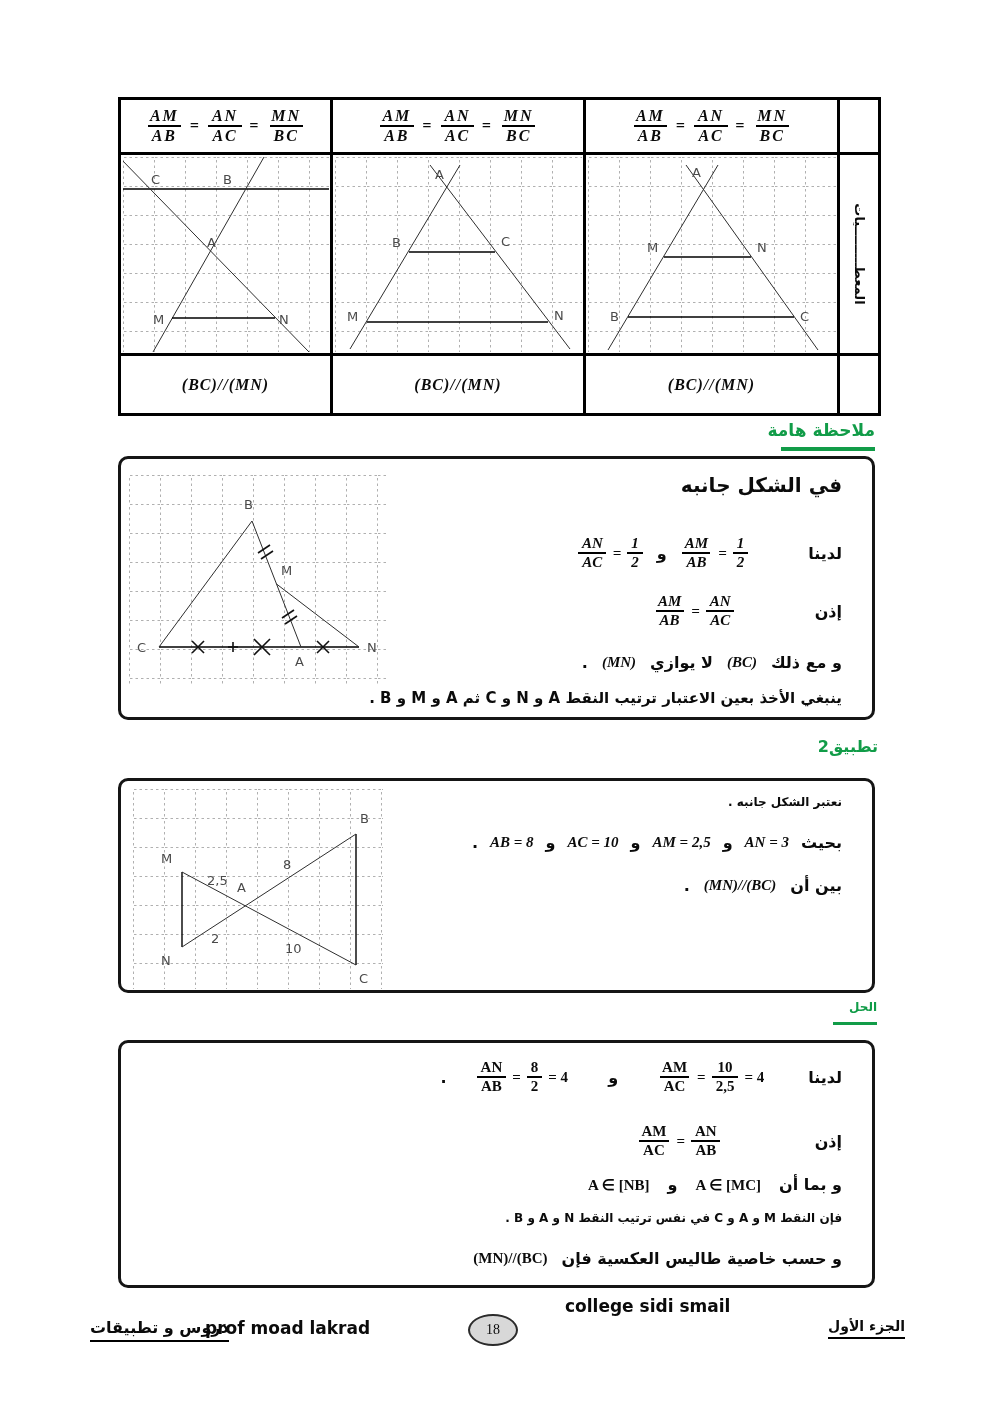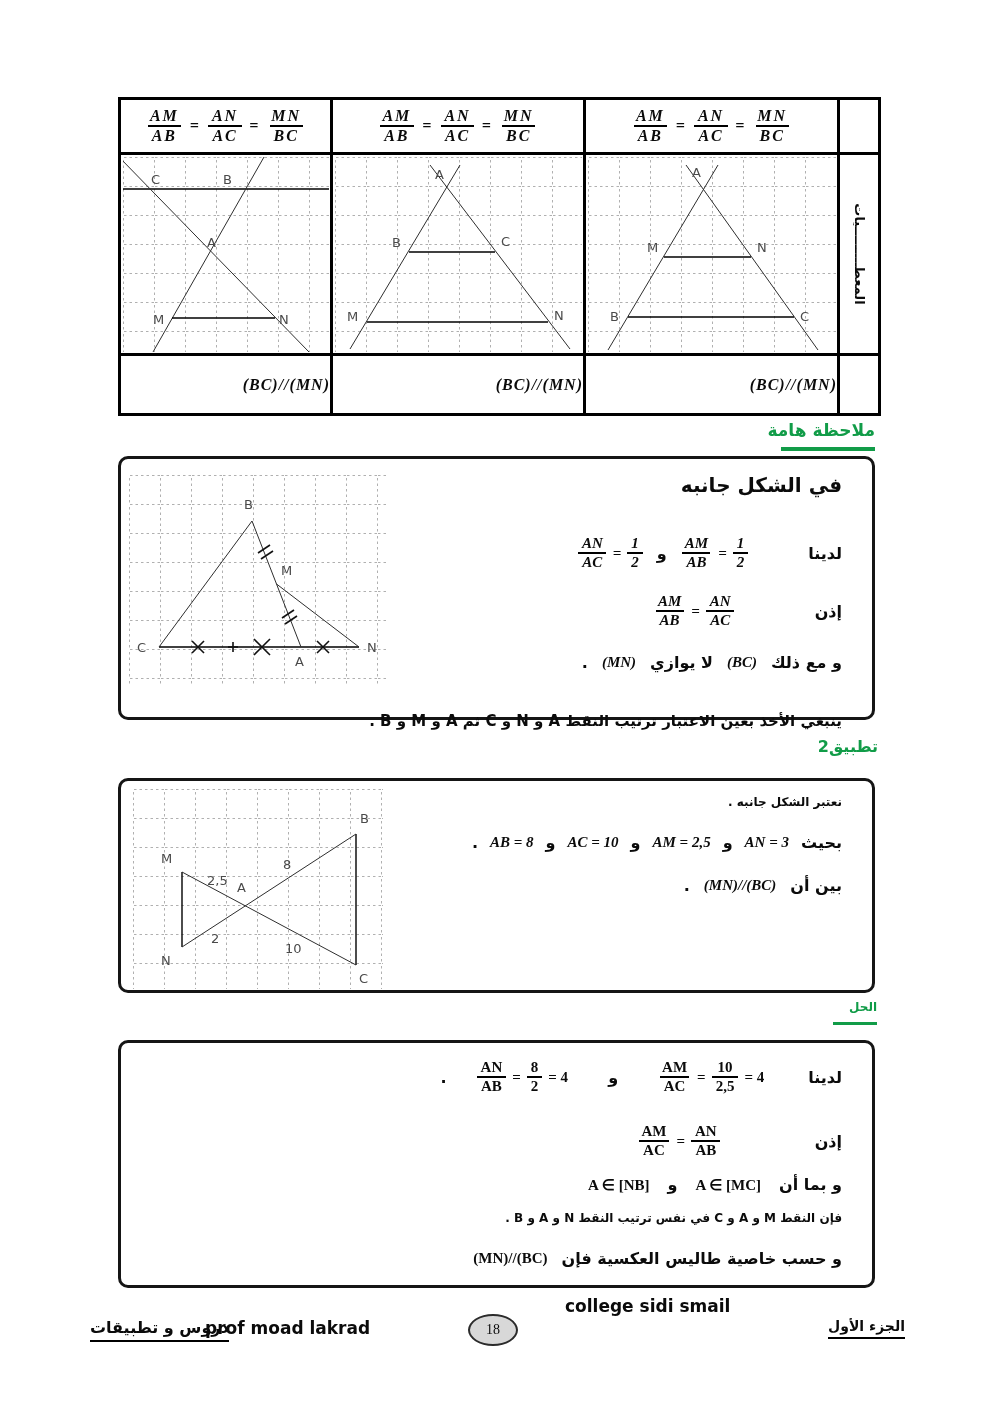--- a/index.html
+++ b/index.html
@@ -7,21 +7,21 @@
   .page{position:relative;width:992px;height:1403px;background:#fff;overflow:hidden;
         font-family:"DejaVu Sans",sans-serif;color:var(--ink);}
 
   
   .tbl{position:absolute;left:118px;top:97px;width:763px;box-sizing:border-box;
        display:grid;grid-template-columns:212px 253px 254px 38px;grid-template-rows:55px 201px 57px;
        border:3px solid #000;}
   .tbl>div{box-sizing:border-box;border-right:3px solid #000;border-bottom:3px solid #000;
            position:relative;overflow:hidden;display:flex;align-items:center;justify-content:center;}
   .tbl>div:nth-child(4n){border-right:none;}
-  .tbl>div:nth-child(n+9){border-bottom:none;justify-content:flex-end;}
+  .tbl>div:nth-child(n+9){border-bottom:none;}
 
   .m{font-family:"Liberation Serif",serif;font-weight:bold;}
   .mi{font-style:italic;}
   .frac{display:inline-flex;flex-direction:column;align-items:center;line-height:1.15;}
   .fn{padding:0 4px;font-family:Liberation Serif, serif;}
   .fd{border-top:2px solid #000;padding:0 4px;}
   .eq{display:inline-flex;align-items:center;gap:7px;font-size:16px;letter-spacing:2px;}
   .par{font-size:16px;letter-spacing:1px;}
 
   .side-label{position:absolute;left:50%;top:50%;transform:translate(-50%,-50%) rotate(90deg);
@@ -39,21 +39,21 @@
   .gbar{position:absolute;background:var(--green);height:4px;}
 
   
   .bx{position:absolute;left:118px;width:757px;border:3px solid #151515;border-radius:10px;
       background:#fff;box-sizing:border-box;}
   .row{position:absolute;right:30px;display:flex;direction:rtl;align-items:center;gap:14px;}
   .ar{font-weight:bold;font-size:16px;direction:rtl;}
   .arline{position:absolute;right:30px;font-weight:bold;font-size:12px;direction:rtl;text-align:right;}
   .meq{display:inline-flex;align-items:center;gap:6px;direction:ltr;}
   .mt{font-family:"Liberation Serif",serif;font-weight:bold;font-size:15px;}
-  .f15{font-size:15px;margin-top:23px;}
+  .f15{font-size:15px;}
 
   
   .fitem{position:absolute;font-weight:bold;}
   .u{border-bottom:2px solid #000;padding-bottom:3px;}
   .oval{position:absolute;width:46px;height:28px;border:2px solid #2b2b2b;border-radius:50%;
         background:#d8d8d8;display:flex;align-items:center;justify-content:center;
         font-family:"Liberation Serif",serif;font-size:14px;}
 </style>
 </head>
 <body>

